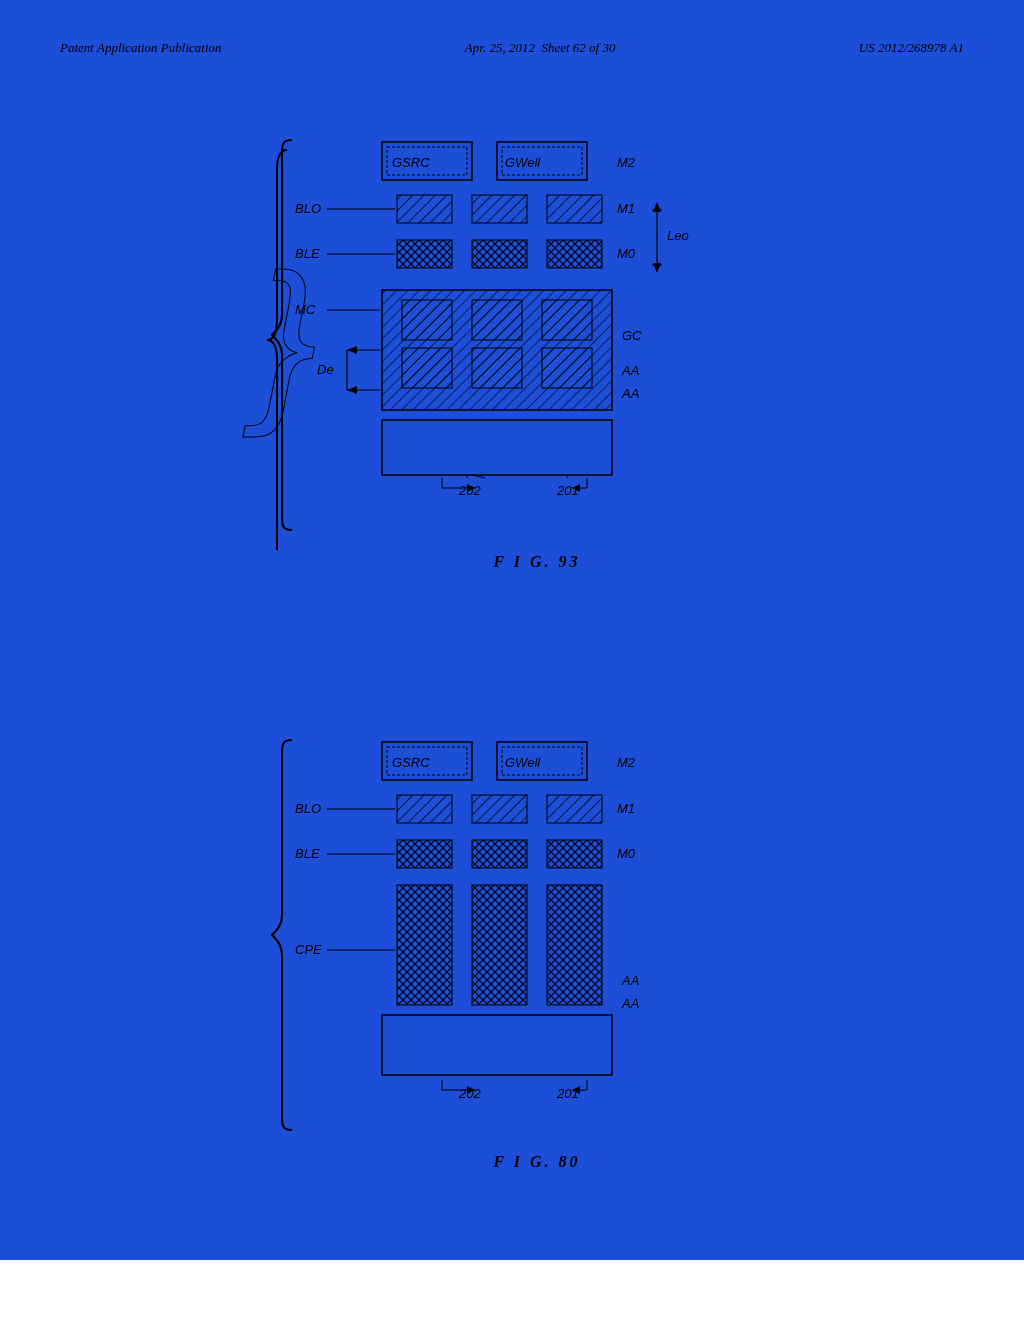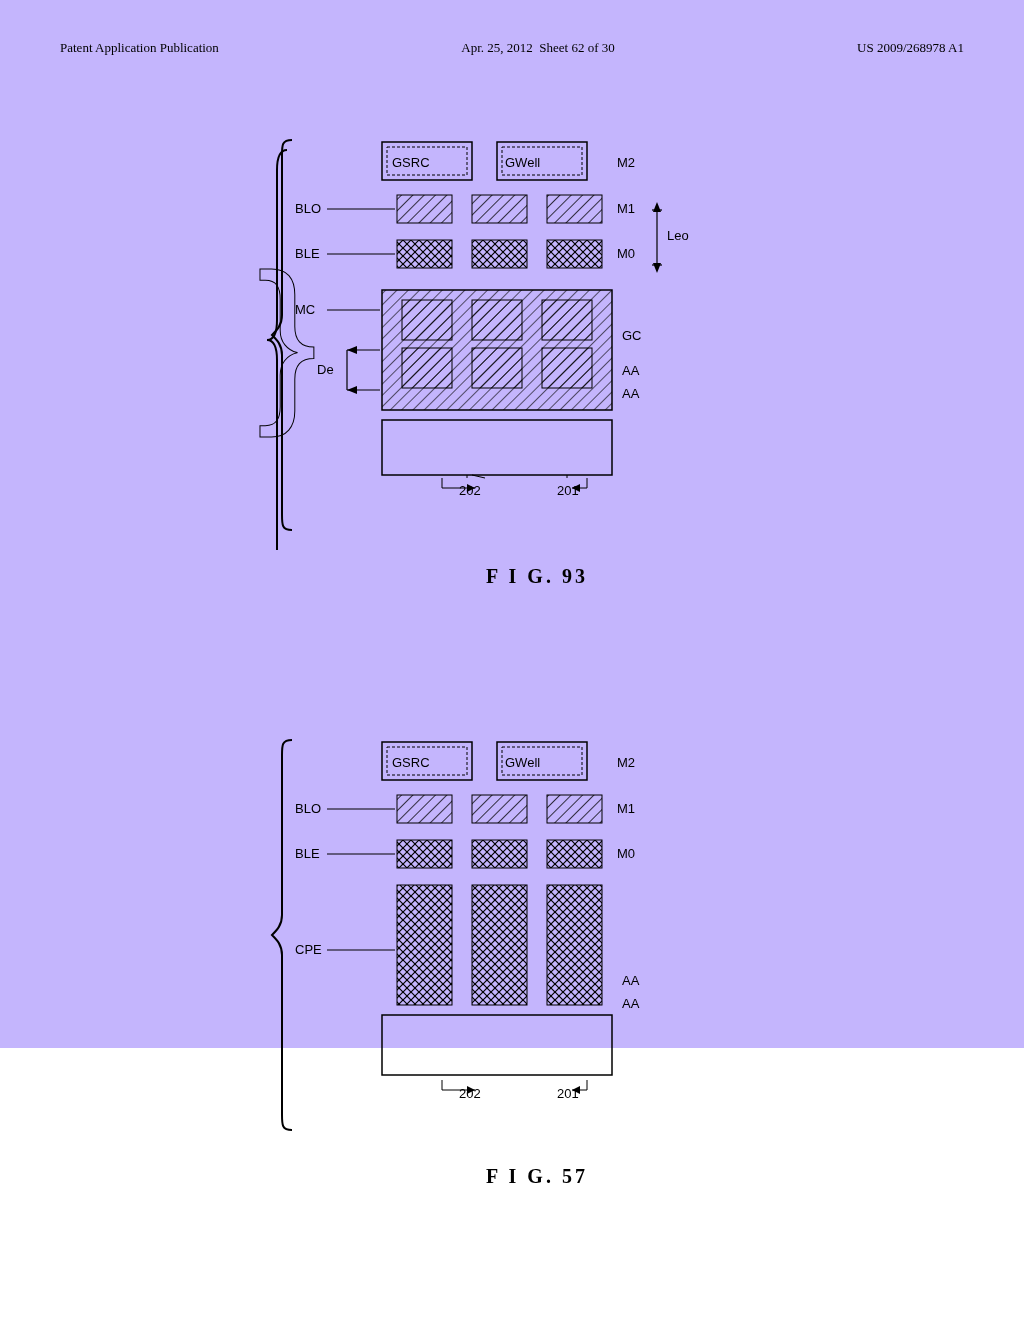--- a/index.html
+++ b/index.html
@@ -7,23 +7,24 @@
       width: 1024px;
       height: 1320px;
       background: #fff;
       font-family: 'Times New Roman', Times, serif;
       position: relative;
       overflow: hidden;
     }
 
     .page-container {
       width: 1024px;
-      height: 1048px;
+      height: 1260px;
       position: relative;
-      background: #c4b5fd;
+      background: #1d4ed8;
+      font-style: italic;
     }
 
     
     .header {
       position: absolute;
       top: 40px;
       left: 60px;
       right: 60px;
       display: flex;
       justify-content: space-between;
@@ -45,44 +46,44 @@
       right: 100px;
     }
 
     .fig94-container {
       top: 700px;
       left: 200px;
       right: 100px;
     }
 
     .figure-label {
-      font-size: 20px;
+      font-size: 16px;
       font-weight: bold;
-      margin-top: 15px;
+      margin-top: 3px;
       letter-spacing: 3px;
     }
 
     
     .diagram-svg {
       display: block;
     }
 
     
   </style>
 </head>
 <body>
 
 <div class="page-container">
 
   <div class="header">
     <span>Patent Application Publication</span>
     <span>
       <span>Apr. 25, 2012</span>&nbsp;&nbsp;<span>Sheet 62 of 30</span>
     </span>
-    <span>US 2009/268978 A1</span>
+    <span>US 2012/268978 A1</span>
   </div>
 
   <div class="figure-container fig93-container" style="position:absolute; top:120px; left:150px;">
     <svg class="diagram-svg" width="620" height="430" viewBox="0 0 620 430">
       <defs>
 
         <pattern id="hatch-blo" width="8" height="8" patternUnits="userSpaceOnUse" patternTransform="rotate(45)">
           <line x1="0" y1="0" x2="0" y2="8" stroke="#000" stroke-width="1.5"></line>
         </pattern>
 
@@ -246,16 +247,16 @@
       <text x="330" y="378" font-size="13" font-family="Arial">201</text>
 
       <line x1="215" y1="360" x2="215" y2="370" stroke="#000" stroke-width="1"></line>
       <line x1="215" y1="370" x2="248" y2="370" stroke="#000" stroke-width="1"></line>
       <polygon points="248,370 240,366 240,374" fill="#000"></polygon>
 
       <line x1="360" y1="360" x2="360" y2="370" stroke="#000" stroke-width="1"></line>
       <line x1="360" y1="370" x2="345" y2="370" stroke="#000" stroke-width="1"></line>
       <polygon points="345,370 353,366 353,374" fill="#000"></polygon>
     </svg>
-    <div class="figure-label">F I G. 57</div>
+    <div class="figure-label">F I G. 80</div>
   </div>
 
 </div>
 
 </body></html>

